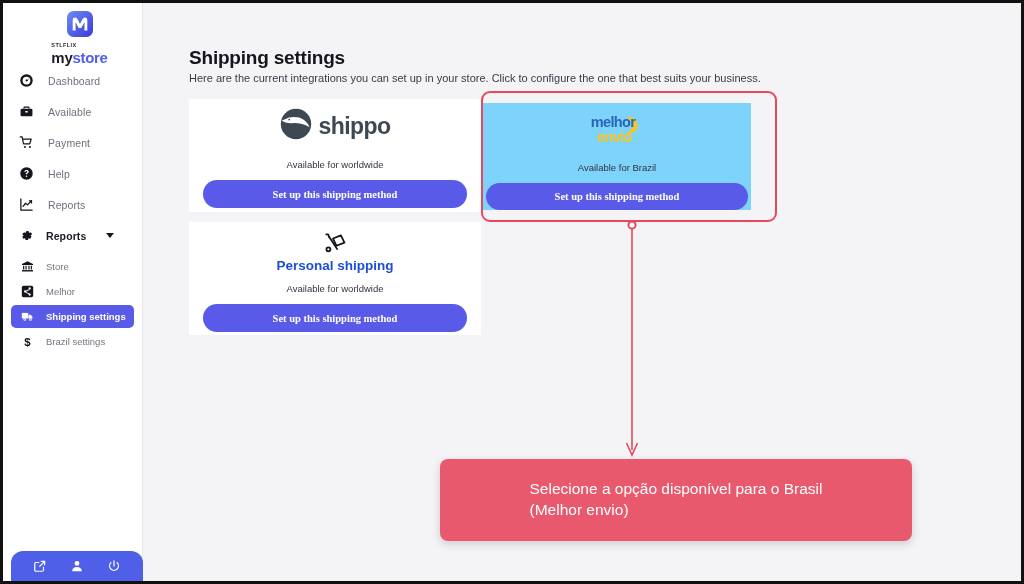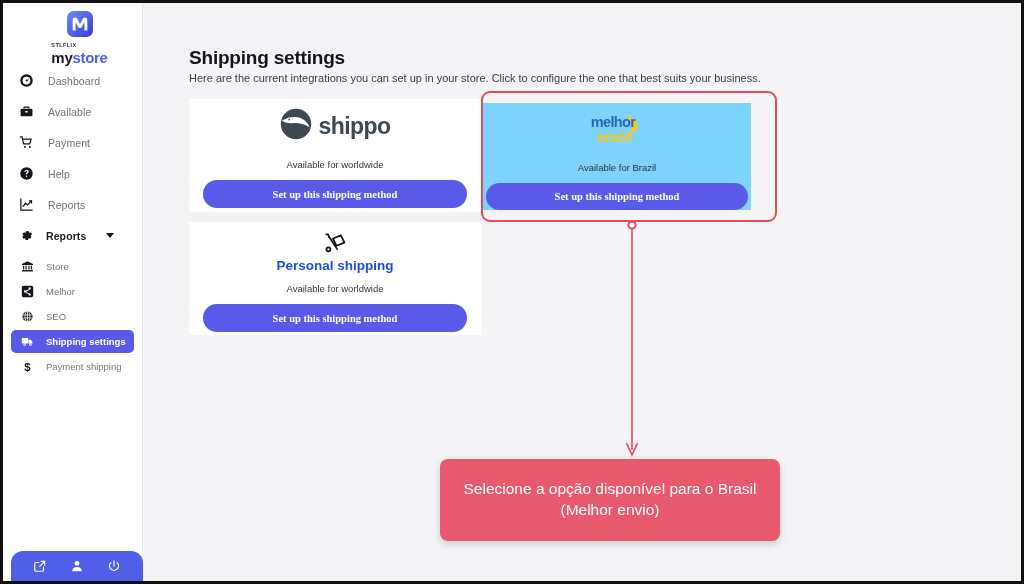--- a/index.html
+++ b/index.html
@@ -165,26 +165,26 @@
   }
   .hl-card .setup-btn { width: 262px; }
 
   
   .connector { position: absolute; left: 0; top: 0; width: 1024px; height: 584px;
                pointer-events: none; z-index: 6; }
 
   
   .callout {
     position: absolute; left: 437px; top: 456px;
-    width: 340px; height: 82px;
+    width: 472px; height: 82px;
     background: #e8596d;
     border-radius: 8px;
     box-shadow: 0 3px 8px rgba(0,0,0,.16);
     display: flex; align-items: center; justify-content: center;
-    text-align: center;
+    text-align: left;
     z-index: 7;
   }
   .callout-text {
     color: #ffffff; font-size: 15.5px; line-height: 1.35;
     white-space: pre-line;
   }
 </style>
 </head>
 <body>
 
@@ -304,32 +304,20 @@
                   <circle cx="16" cy="6.4" r="2.1"></circle>
                   <circle cx="16" cy="17.6" r="2.1"></circle>
                   <circle cx="7.6" cy="12" r="2.1"></circle>
                   <path d="M8.6 10.8l7-3.5.7 1.5-7 3.5zM9.3 12.7l7 3.5-.7 1.5-7-3.5z"></path>
                 </g>
               </svg>
           </span>
           <span class="sub-label">Melhor</span>
         </div>
 
-        <div class="sub-item">
-          <span class="ico">
-            <svg viewBox="0 0 24 24" fill="none" stroke="currentColor" stroke-width="1.9">
-                <circle cx="12" cy="12" r="9.4" fill="currentColor" stroke="none"></circle>
-                <g stroke="#fff" stroke-width="1.5" fill="none">
-                  <ellipse cx="12" cy="12" rx="4.4" ry="9.4"></ellipse>
-                  <path d="M3 9.2h18M3 14.8h18M12 2.6v18.8"></path>
-                </g>
-              </svg>
-          </span>
-          <span class="sub-label">SEO</span>
-        </div>
 
         <div class="sub-item active">
           <span class="ico">
             <svg viewBox="0 0 24 24" fill="currentColor">
                 <path d="M1.5 5.4h11.8v10.2H1.5z" rx="1"></path>
                 <path d="M13.8 8.6h3.9l3.3 3.4v3.6h-7.2z"></path>
                 <circle cx="7" cy="17.6" r="2.4"></circle>
                 <circle cx="17.4" cy="17.6" r="2.4"></circle>
                 <circle cx="7" cy="17.6" r="1" fill="#5a5ae8"></circle>
                 <circle cx="17.4" cy="17.6" r="1" fill="#5a5ae8"></circle>
@@ -337,21 +325,21 @@
           </span>
           <span class="sub-label">Shipping settings</span>
         </div>
 
         <div class="sub-item">
           <span class="ico">
             <svg viewBox="0 0 24 24" fill="currentColor">
                 <text x="12" y="19.5" font-size="21" font-weight="bold" text-anchor="middle" font-family="Liberation Sans, sans-serif">$</text>
               </svg>
           </span>
-          <span class="sub-label">Payment shipping</span>
+          <span class="sub-label">Brazil settings</span>
         </div>
 
       </div>
     </nav>
 
     <div class="bottom-bar">
       <span class="ico">
         <svg viewBox="0 0 24 24" fill="none" stroke="currentColor" stroke-width="2.1" stroke-linecap="round" stroke-linejoin="round">
             <path d="M14 4h6v6"></path>
             <path d="M20 4l-8.4 8.4"></path>

